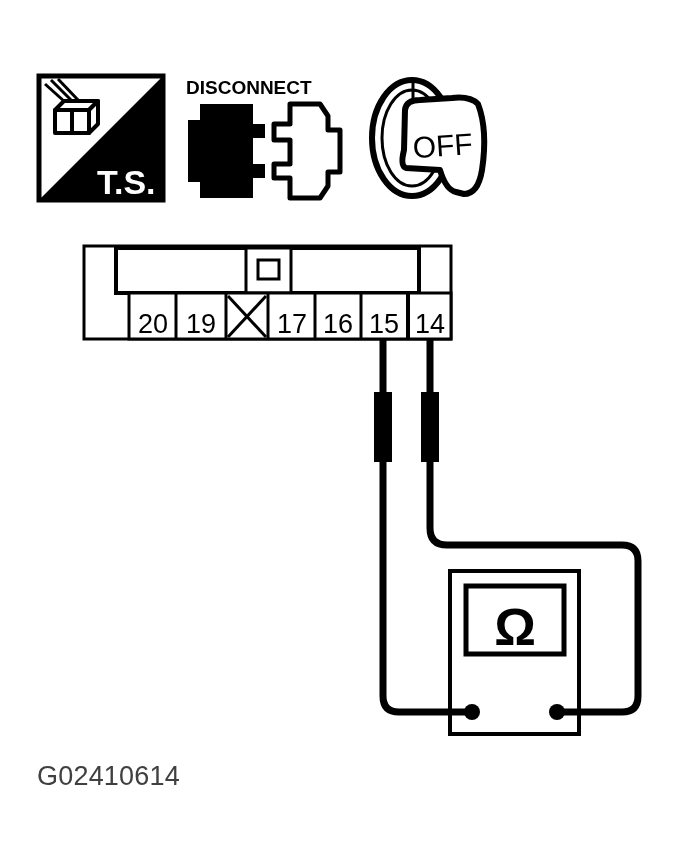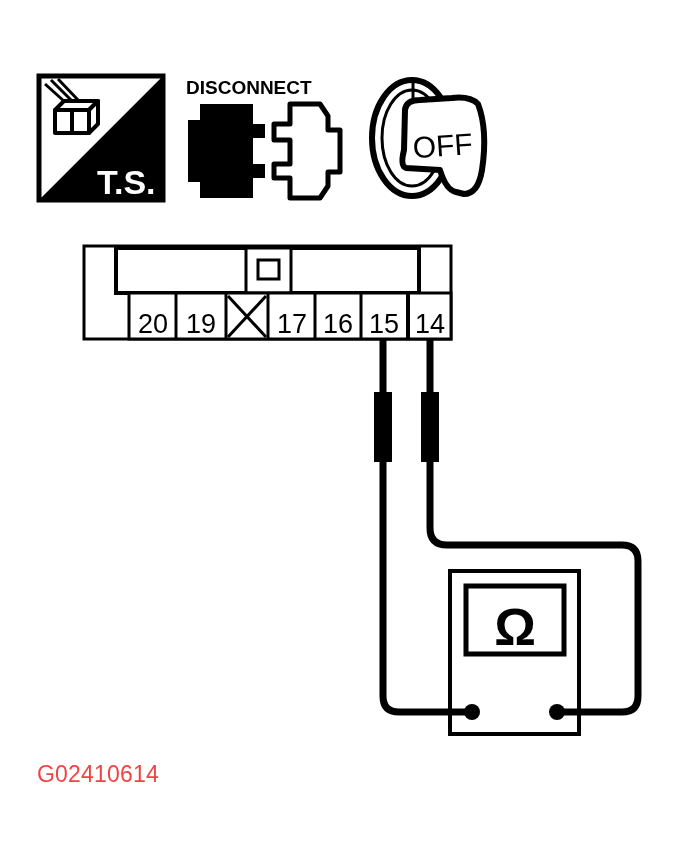--- a/index.html
+++ b/index.html
@@ -1,19 +1,19 @@
 <!DOCTYPE html>
 <html><head>
 <meta charset="utf-8">
 <style>
   html, body { margin: 0; padding: 0; background: #ffffff; }
   body { width: 680px; height: 855px; position: relative; overflow: hidden; font-family: "Liberation Sans", sans-serif; }
   .abs { position: absolute; }
   svg text { font-family: "Liberation Sans", sans-serif; }
-  .fig-id { position: absolute; left: 37px; top: 761px; font-size: 23px; color: #ef4444; letter-spacing: 0.2px; }
+  .fig-id { position: absolute; left: 37px; top: 761px; font-size: 27px; color: #404040; letter-spacing: 0.2px; }
   .disc-label { font-weight: bold; font-size: 19px; }
   .pin-text { font-size: 27px; }
 </style>
 </head>
 <body>
 
 <svg class="abs" style="left:0;top:0" width="680" height="855" viewBox="0 0 680 855">
 
   <g>
     <rect x="39" y="76" width="124" height="124" fill="#fff" stroke="#000" stroke-width="5"></rect>

